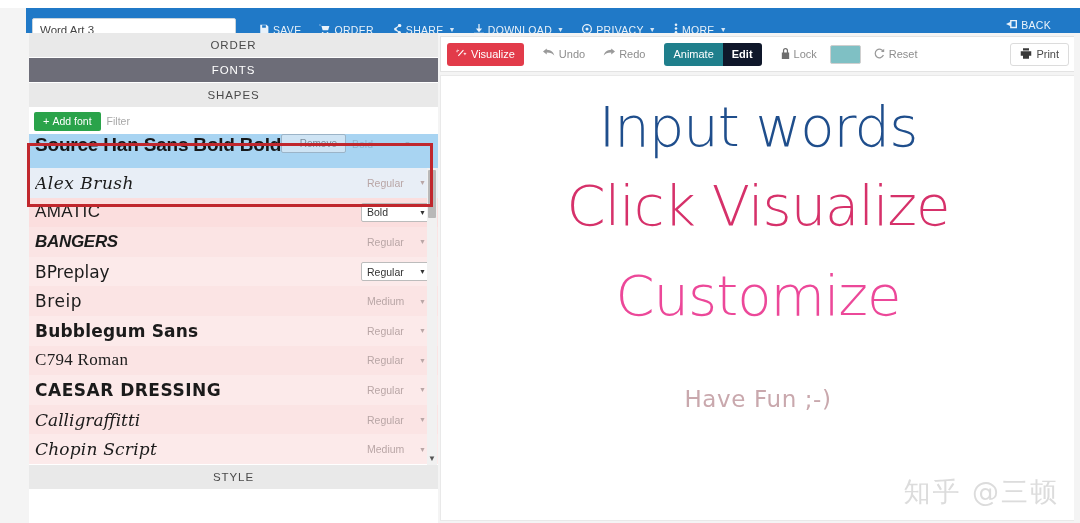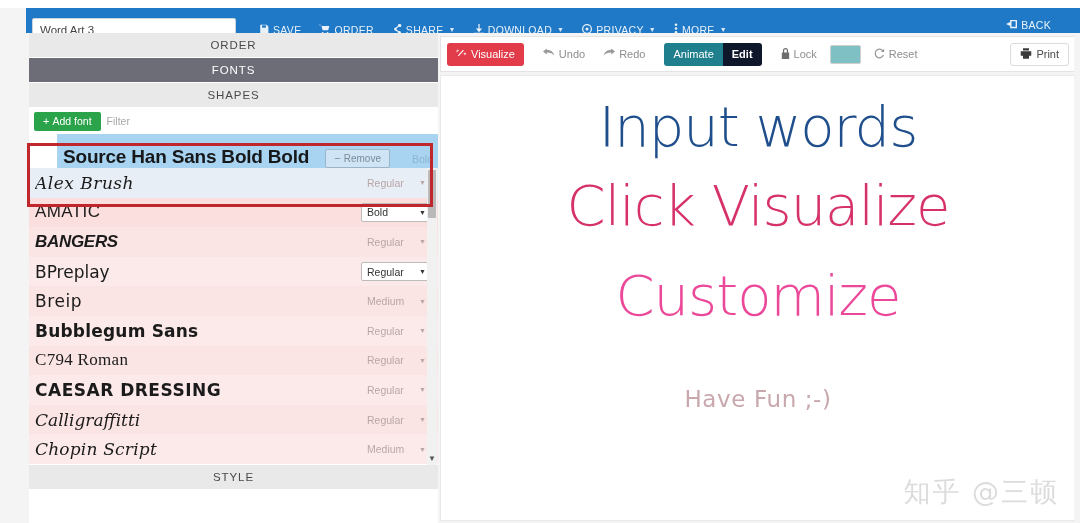--- a/index.html
+++ b/index.html
@@ -102,24 +102,23 @@
     font-size: 10.5px; color: #555;
     font-family: "Liberation Sans", sans-serif;
     background: transparent;
   }
   #filter-input::placeholder { color: #a8a8a8; }
 
   
   #selected-row {
     height: 34px;
     background: #a8d4f2;
-    display: flex; align-items: flex-end;
+    display: flex; align-items: flex-start;
     padding: 0 6px;
-    gap: 16px;
-    margin-left: 28px;
+    gap: 0;
   }
   #selected-name {
     font-size: 19px;
     font-weight: bold;
     color: #16181a;
     white-space: nowrap;
     letter-spacing: -.2px;
   }
   #remove-btn {
     background: #cfe4f4;

